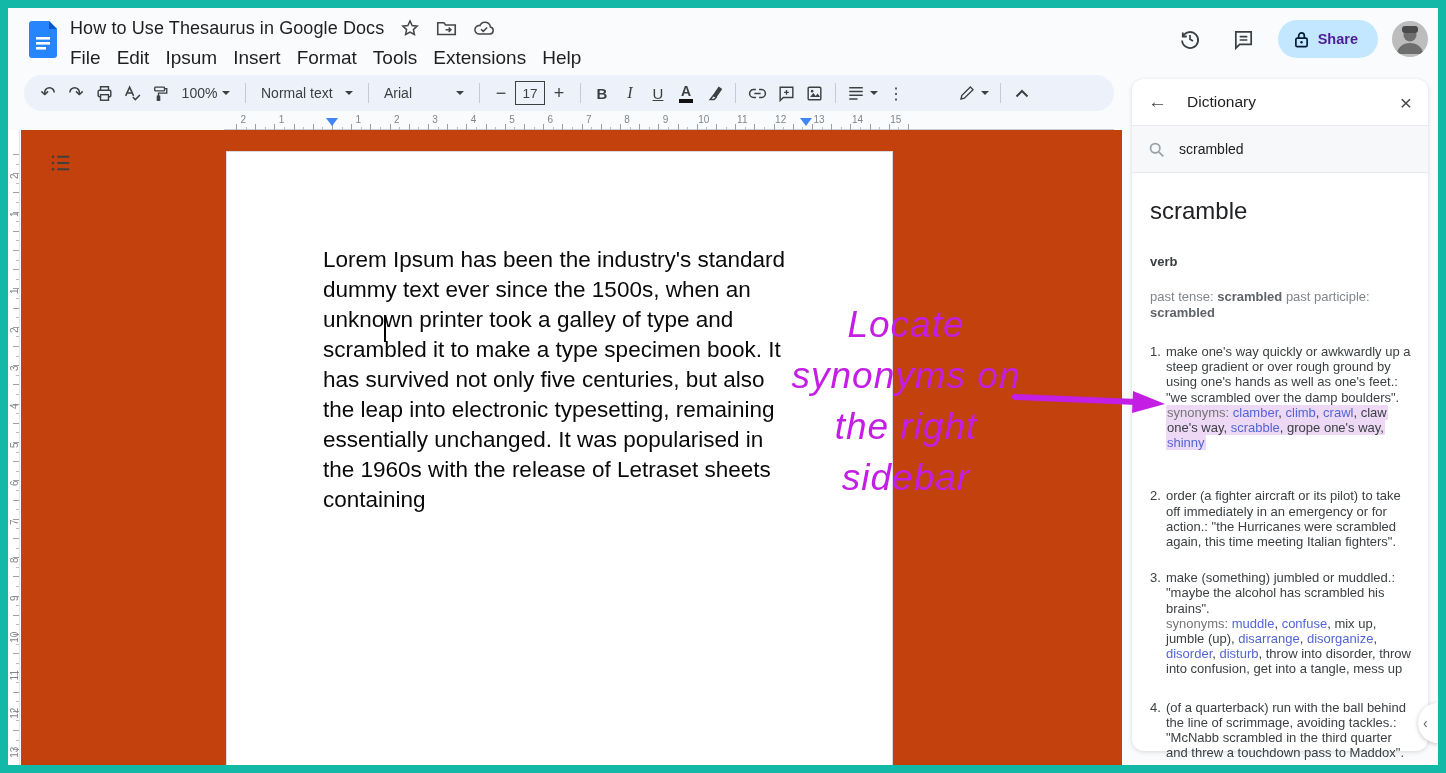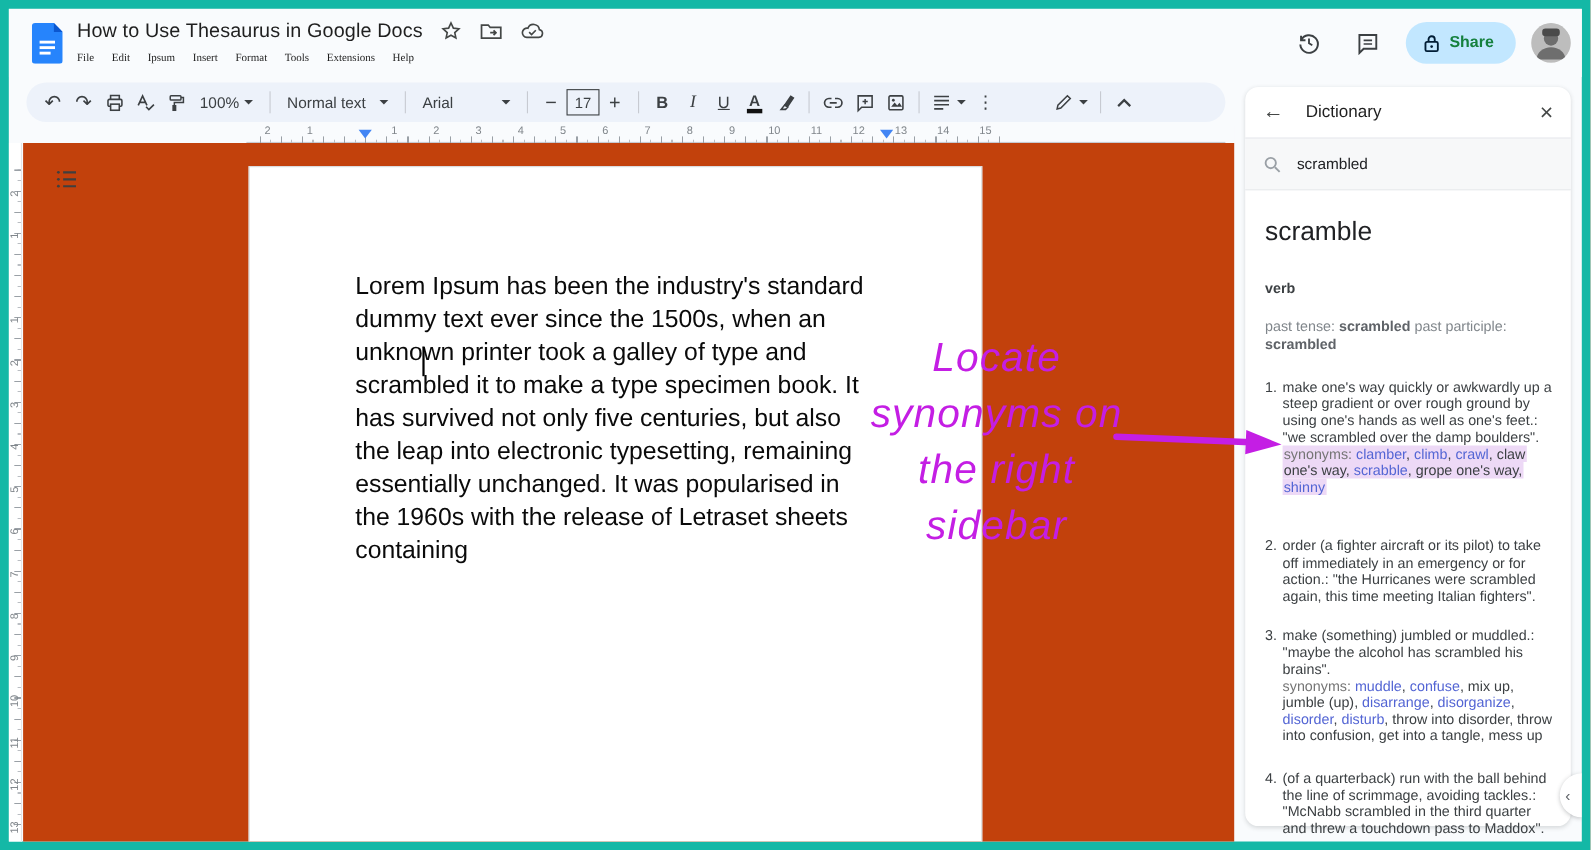--- a/index.html
+++ b/index.html
@@ -8,25 +8,25 @@
   .frame { position:relative; width:1446px; height:773px; border:8px solid #14b8a6; background:#f9fbfd; overflow:hidden; }
 
   
   .titlebar { position:absolute; left:0; top:0; width:1438px; height:62px; background:#f9fbfd; }
   .docs-logo { position:absolute; left:21px; top:13px; width:28px; height:37px; }
   .title-block { position:absolute; left:62px; top:6px; }
   .title-row { display:flex; align-items:center; height:28px; }
   .doc-title { font-size:18px; color:#1f1f1f; letter-spacing:.1px; white-space:nowrap; }
   .title-ico { margin-left:16px; display:flex; align-items:center; cursor:pointer; }
   .menu-row { display:flex; margin-top:2px; margin-left:-8px; }
-  .menu-item { font-size:10px; color:#1f1f1f; padding:3px 8px; border:none; background:transparent; border-radius:6px; cursor:pointer; font-family:Liberation Serif, serif; }
+  .menu-item { font-size:19px; color:#1f1f1f; padding:3px 8px; border:none; background:transparent; border-radius:6px; cursor:pointer; font-family:Liberation Sans, sans-serif; }
   .tb-right { position:absolute; right:18px; top:11px; display:flex; align-items:center; gap:14px; }
   .icon-btn { background:transparent; border:none; cursor:pointer; display:flex; align-items:center; justify-content:center; width:40px; height:40px; border-radius:50%; }
   .share-btn { display:flex; align-items:center; gap:9px; background:#c2e7ff; border:none; border-radius:20px; height:38px; padding:0 20px 0 16px; cursor:pointer; }
-  .share-label { font-size:14.5px; font-weight:600; color:#15803d; font-family:inherit; }
+  .share-label { font-size:14.5px; font-weight:600; color:#4c1d95; font-family:inherit; }
   .avatar { width:36px; height:36px; border-radius:50%; overflow:hidden; border:none; background:#cfcfcf; cursor:pointer; padding:0; }
 
   
   .toolbar { position:absolute; left:16px; top:67px; width:1090px; height:36px; background:#edf2fa; border-radius:18px; display:flex; align-items:center; padding:0 10px; }
   .t-btn { height:28px; min-width:28px; border:none; background:transparent; border-radius:4px; display:flex; align-items:center; justify-content:center; cursor:pointer; color:#3c4043; font-family:inherit; gap:5px; padding:0 4px; }
   .t-glyph { font-size:18px; color:#3c4043; line-height:1; }
   .t-div { width:1px; height:20px; background:#c7cad1; margin:0 7px; flex:none; }
   .caret { width:0; height:0; border-left:4px solid transparent; border-right:4px solid transparent; border-top:4.5px solid #3c4043; }
   .t-label { font-size:14px; color:#3c4043; }
   .zoom-btn { width:64px; justify-content:center; padding:0 8px; }

